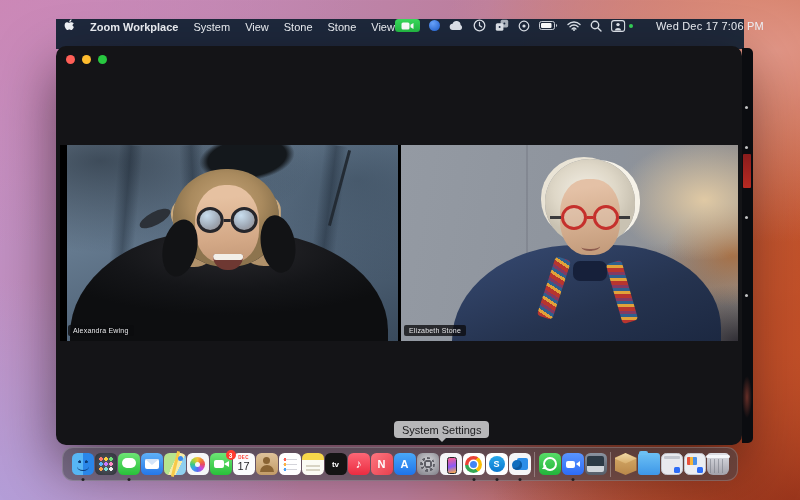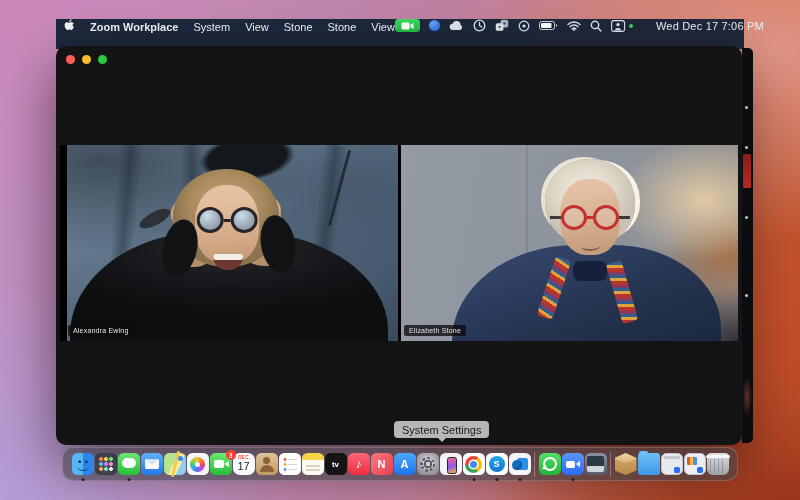--- a/index.html
+++ b/index.html
@@ -189,21 +189,21 @@
   .dk-photos{ background:#f6f6f8; }
   .dk-photos::before{ content:""; position:absolute; inset:3.5px; border-radius:50%;
     background:conic-gradient(#f5c13a,#ef7d36,#e84a64,#c44ae0,#5a6cf0,#3aa0f0,#39c78a,#a4d43a,#f5c13a); }
   .dk-photos::after{ content:""; position:absolute; inset:8.5px; border-radius:50%; background:#f6f6f8; }
 
   .dk-facetime{ background:linear-gradient(180deg,#6de575,#28c03a); }
   .dk-facetime::before{ content:""; position:absolute; left:4px; top:7px; width:10px; height:8px; background:#fff; border-radius:2px; }
   .dk-facetime::after{ content:""; position:absolute; right:3px; top:7.5px;
     border:3.5px solid transparent; border-right:5px solid #fff; }
 
-  .dk-calendar{ background:#fbfbfd;border-radius:7px; }
+  .dk-calendar{ background:#fbfbfd; }
   .dk-calendar .dk-sub{ position:absolute; top:1.5px; left:0; right:0; text-align:center;
     font-size:4.5px; color:#ff3b30; font-weight:700; letter-spacing:.4px; }
   .dk-calendar .dk-text{ top:4px; font-size:11px; color:#28282c; }
 
   .dk-contacts{ background:linear-gradient(180deg,#dfc29a,#c29b67); }
   .dk-contacts::before{ content:""; position:absolute; top:3.5px; left:7.5px; width:7px; height:7px; border-radius:50%; background:#8a6434; }
   .dk-contacts::after{ content:""; position:absolute; bottom:3px; left:4px; right:4px; height:7px; border-radius:7px 7px 0 0; background:#8a6434; }
 
   .dk-reminders{ background:#fff; }
   .dk-reminders::before{ content:""; position:absolute; inset:4px;

